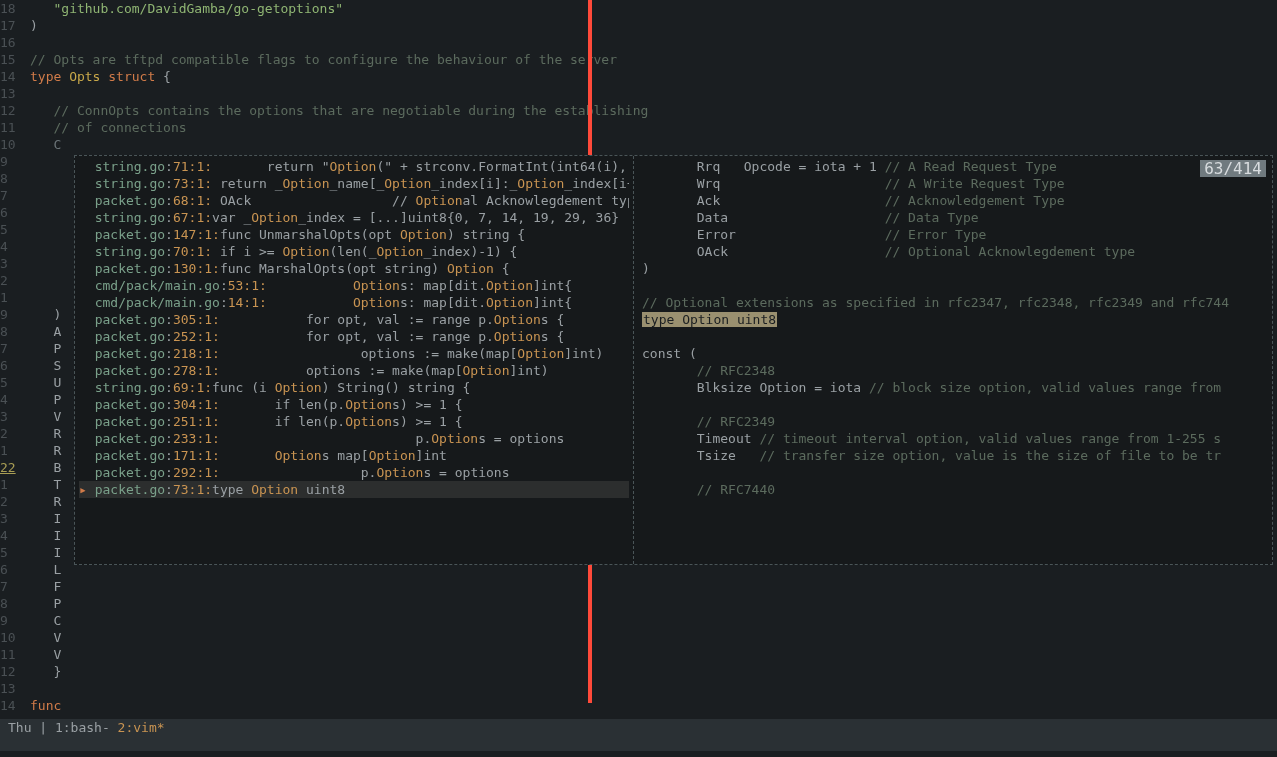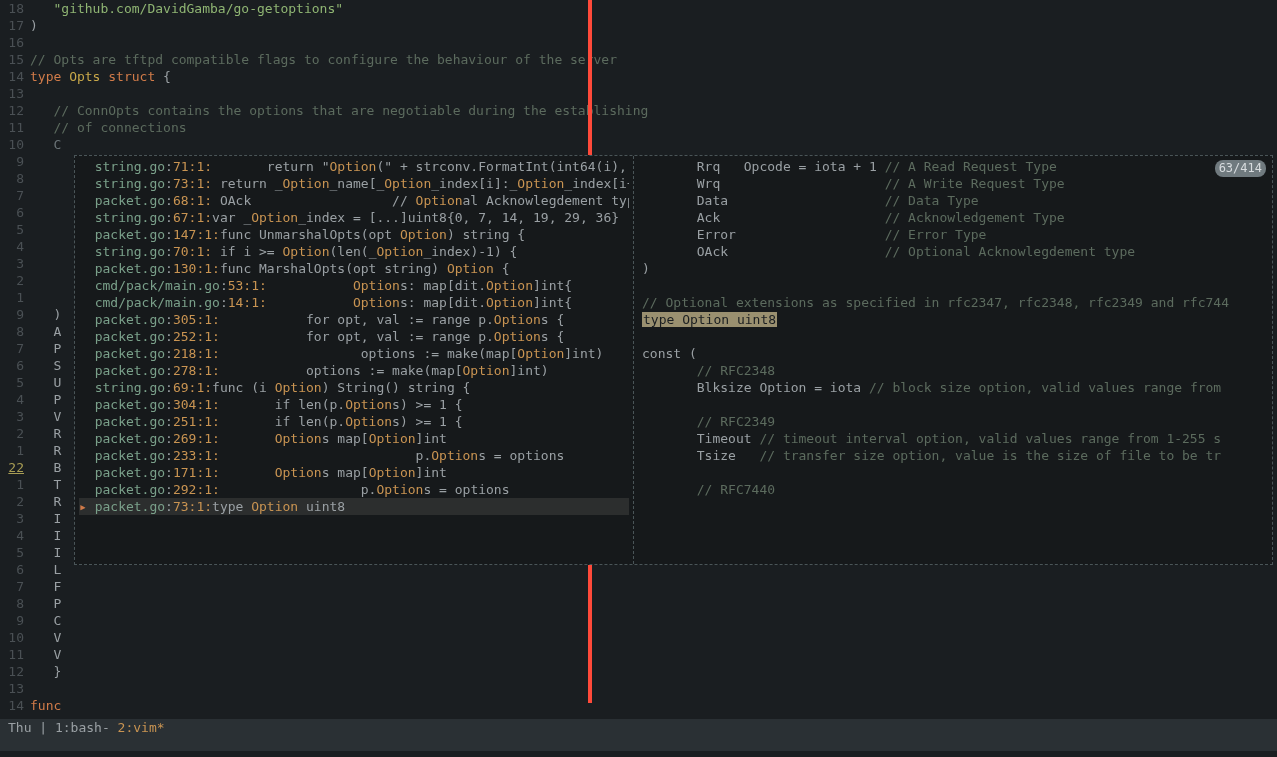--- a/index.html
+++ b/index.html
@@ -17,21 +17,21 @@
     top: 0; left: 0; right: 0; bottom: 40px;
     overflow: hidden;
   }
   .line {
     display: flex;
     height: 17px;
     white-space: pre;
   }
   .gutter {
     width: 30px;
-    text-align: right;
+    text-align: left;
     padding-right: 6px;
     color: #4a5054;
     flex-shrink: 0;
   }
   .gutter.abs { color: #a89d54; text-decoration: underline; }
   .code { flex: 1; position: relative; }
   .str { color: #8fb573; }
   .comment { color: #5c6b5e; }
   .kw { color: #d17b49; }
   .type { color: #c9a94a; }
@@ -81,22 +81,21 @@
   .rg-line.sel { background: rgba(60,60,60,0.6); }
   .rg-line.sel .caret { color: #d17b49; }
   .hl { color: #c99452; }
   .count-badge {
     position: absolute;
     top: 4px;
     right: 6px;
     background: #707a7f;
     color: #d8dcdf;
     padding: 0 4px;
-    font-size: 12px;
-    border-radius: 8px;
+    font-size: 16px;
   }
   .preview-hl {
     background: #9a9070;
     color: #1a1e21;
     padding: 0 1px;
   }
   .status {
     position: absolute;
     bottom: 23px;
     left: 0; right: 0;
@@ -185,40 +184,39 @@
           <div class="rg-line">  <span class="file">packet.go</span>:<span class="colnum">130:1:</span>func MarshalOpts(opt string) <span class="hl">Option</span> {</div>
           <div class="rg-line">  <span class="file">cmd/pack/main.go</span>:<span class="colnum">53:1:</span>           <span class="hl">Option</span>s: map[dit.<span class="hl">Option</span>]int{</div>
           <div class="rg-line">  <span class="file">cmd/pack/main.go</span>:<span class="colnum">14:1:</span>           <span class="hl">Option</span>s: map[dit.<span class="hl">Option</span>]int{</div>
           <div class="rg-line">  <span class="file">packet.go</span>:<span class="colnum">305:1:</span>           for opt, val := range p.<span class="hl">Option</span>s {</div>
           <div class="rg-line">  <span class="file">packet.go</span>:<span class="colnum">252:1:</span>           for opt, val := range p.<span class="hl">Option</span>s {</div>
           <div class="rg-line">  <span class="file">packet.go</span>:<span class="colnum">218:1:</span>                  options := make(map[<span class="hl">Option</span>]int)</div>
           <div class="rg-line">  <span class="file">packet.go</span>:<span class="colnum">278:1:</span>           options := make(map[<span class="hl">Option</span>]int)</div>
           <div class="rg-line">  <span class="file">string.go</span>:<span class="colnum">69:1:</span>func (i <span class="hl">Option</span>) String() string {</div>
           <div class="rg-line">  <span class="file">packet.go</span>:<span class="colnum">304:1:</span>       if len(p.<span class="hl">Option</span>s) &gt;= 1 {</div>
           <div class="rg-line">  <span class="file">packet.go</span>:<span class="colnum">251:1:</span>       if len(p.<span class="hl">Option</span>s) &gt;= 1 {</div>
-          <div class="rg-line">  <span class="file">packet.go</span>:<span class="colnum">269:1:</span>       <span class="hl">Option</span>s map[<span class="hl">Option</span>]int</div>
           <div class="rg-line">  <span class="file">packet.go</span>:<span class="colnum">233:1:</span>                         p.<span class="hl">Option</span>s = options</div>
           <div class="rg-line">  <span class="file">packet.go</span>:<span class="colnum">171:1:</span>       <span class="hl">Option</span>s map[<span class="hl">Option</span>]int</div>
           <div class="rg-line">  <span class="file">packet.go</span>:<span class="colnum">292:1:</span>                  p.<span class="hl">Option</span>s = options</div>
           <div class="rg-line sel"><span class="caret" style="color:#d17b49">▸ </span><span class="file">packet.go</span>:<span class="colnum">73:1:</span>type <span class="hl">Option</span> uint8</div>
         </div>
       <div class="rg-line">
         
       </div>
       <div class="rg-line">
         
       </div>
     </div>
     <div class="popup-right">
       <div class="count-badge">63/414</div>
       <div id="rg-preview">
           <div class="rg-line">       Rrq   Opcode = iota + 1 <span class="comment">// A Read Request Type</span></div>
           <div class="rg-line">       Wrq                     <span class="comment">// A Write Request Type</span></div>
+          <div class="rg-line">       Ack                     <span class="comment">// Acknowledgement Type</span></div>
           <div class="rg-line">       Data                    <span class="comment">// Data Type</span></div>
-          <div class="rg-line">       Ack                     <span class="comment">// Acknowledgement Type</span></div>
           <div class="rg-line">       Error                   <span class="comment">// Error Type</span></div>
           <div class="rg-line">       OAck                    <span class="comment">// Optional Acknowlegdement type</span></div>
           <div class="rg-line">)</div>
           <div class="rg-line"> </div>
           <div class="rg-line"><span class="comment">// Optional extensions as specified in rfc2347, rfc2348, rfc2349 and rfc744</span></div>
           <div class="rg-line"><span class="preview-hl">type Option uint8</span></div>
           <div class="rg-line"> </div>
           <div class="rg-line">const (</div>
           <div class="rg-line">       <span class="comment">// RFC2348</span></div>
           <div class="rg-line">       Blksize Option = iota <span class="comment">// block size option, valid values range from</span></div>

